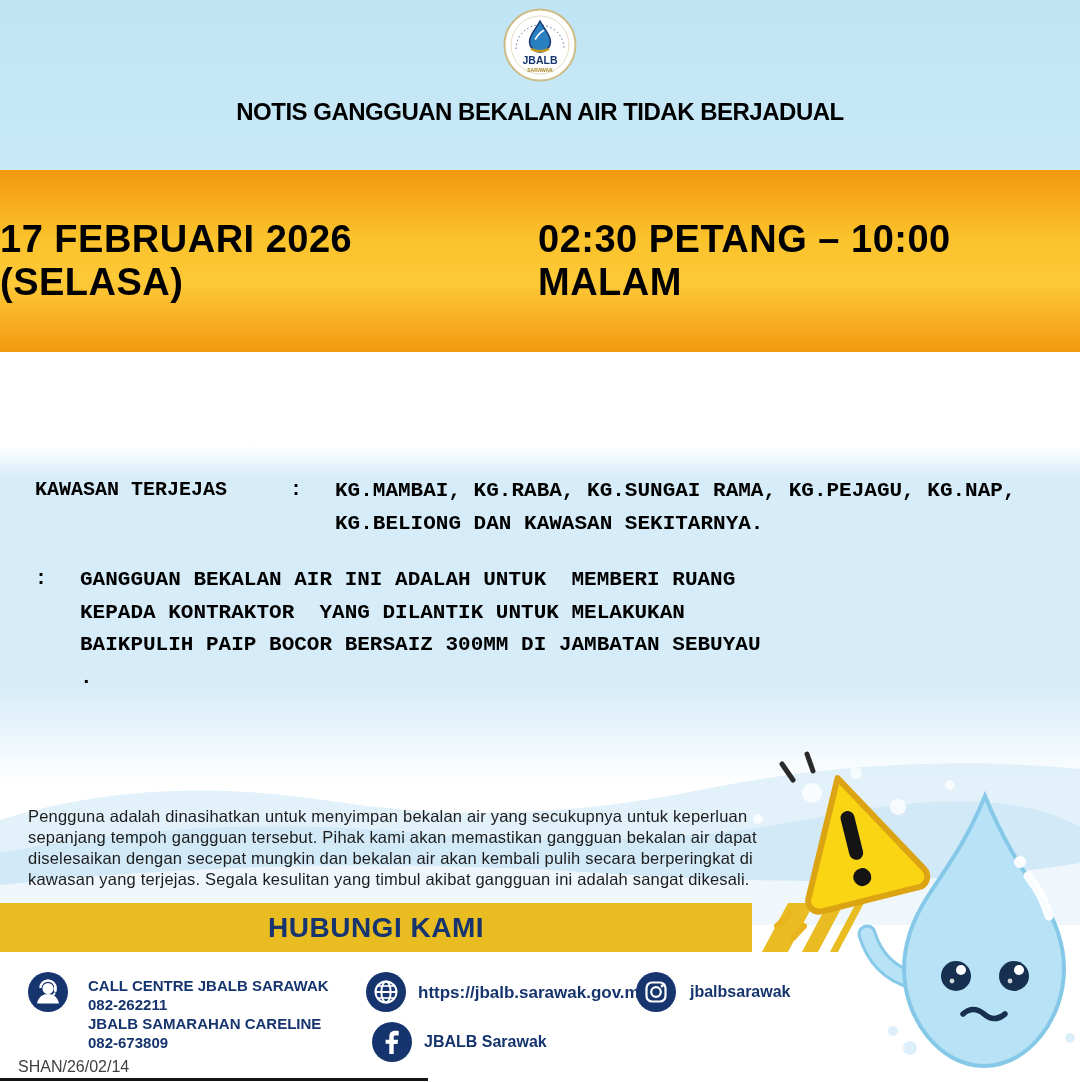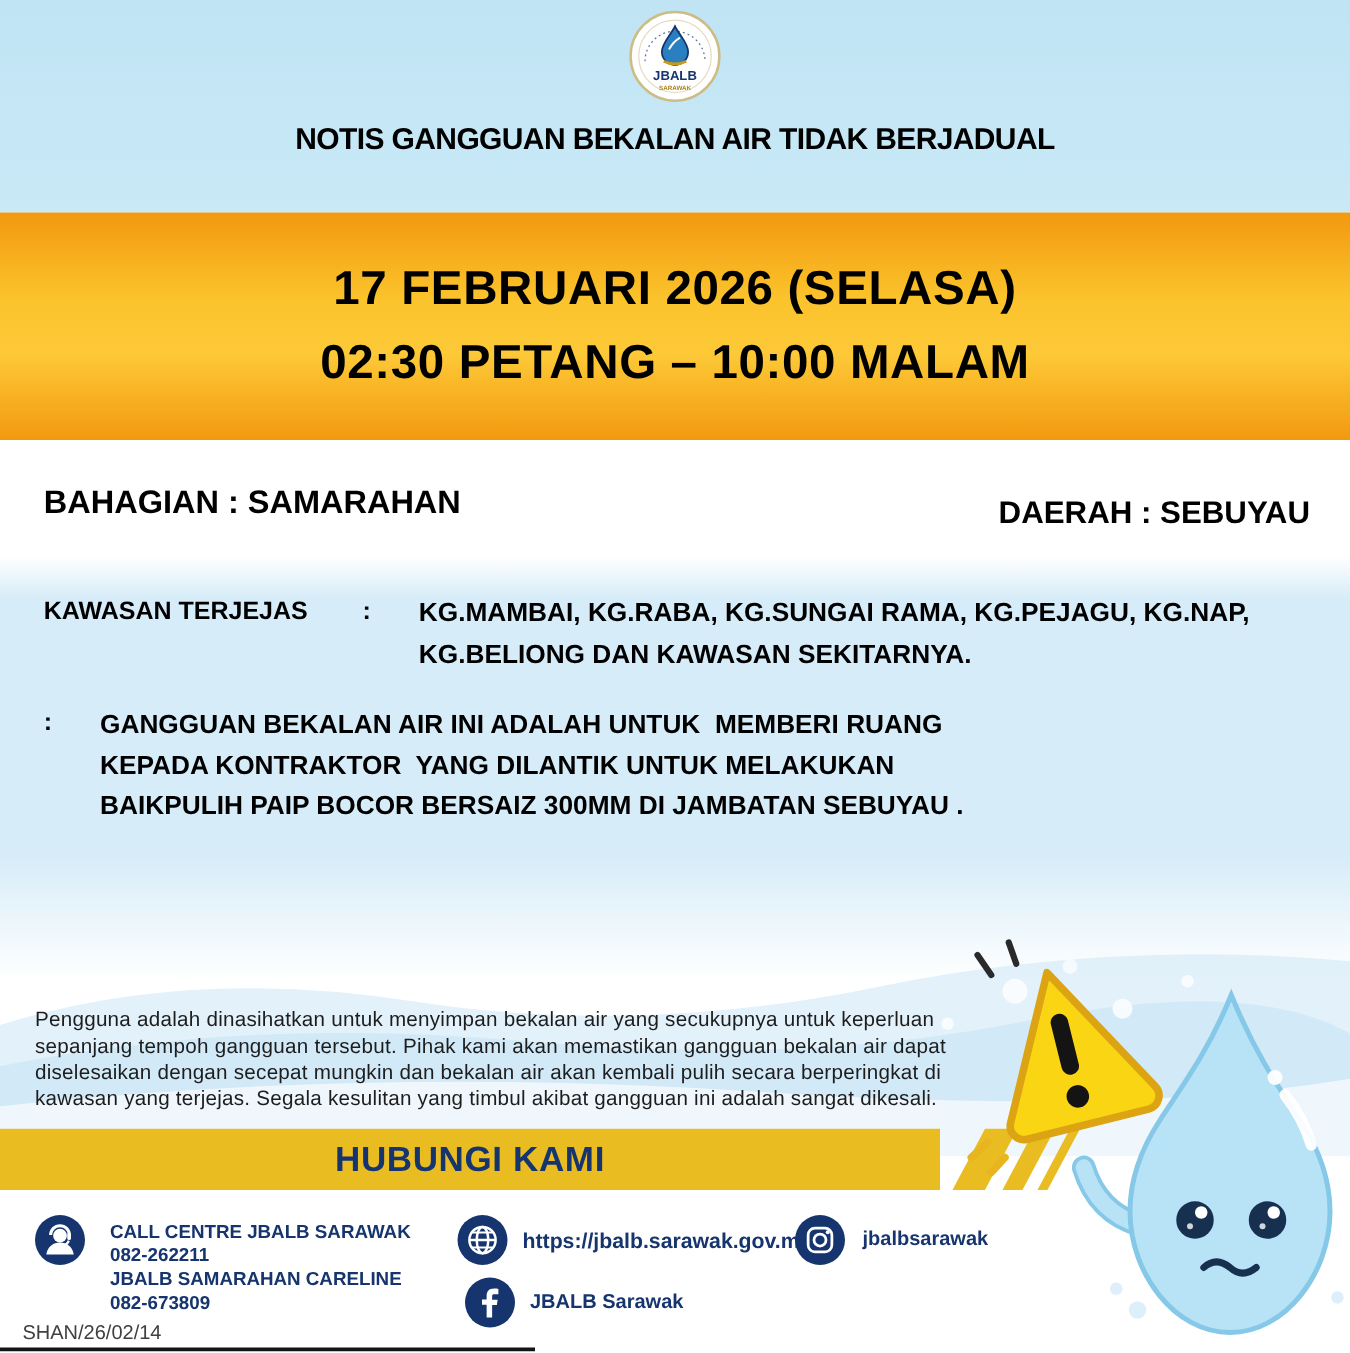--- a/index.html
+++ b/index.html
@@ -12,33 +12,33 @@
   .top { position:absolute; top:0; left:0; width:1080px; height:170px;
          background:linear-gradient(180deg,#c0e4f4 0%,#c9e9f7 100%); z-index:2; }
   .logo { position:absolute; top:8px; left:503px; width:74px; height:74px; }
   .title { position:absolute; top:98px; left:0; width:1080px; text-align:center;
            font-size:24px; font-weight:800; letter-spacing:-0.5px; color:#000;
            white-space:nowrap; }
 
   
   .banner { position:absolute; top:170px; left:0; width:1080px; height:182px;
             background:linear-gradient(180deg,#f2990f 0%,#fbc32c 38%,#fdc937 62%,#f2990f 100%);
-            display:flex; flex-direction:column; align-items:center; justify-content:center;
+            display:flex; flex-direction:row; align-items:center; justify-content:center;
             gap:16px; z-index:2; }
   .banner .bline { font-size:38px; font-weight:800; color:#000; letter-spacing:0.5px; }
 
   
   .region { position:absolute; top:352px; left:0; width:1080px; height:93px; background:#ffffff; z-index:2; }
   .bahagian { position:absolute; left:35px; top:34px; font-size:26px; font-weight:800; color:#000; }
   .daerah   { position:absolute; right:32px; top:44px; font-size:25px; font-weight:800; color:#000; }
 
   
   .info { position:absolute; top:445px; left:0; width:1080px; height:340px;
           background:linear-gradient(180deg,rgba(214,236,248,0) 0%,#d6ecf8 10%,#d6ecf8 70%,rgba(214,236,248,0) 100%);
-          padding:30px 35px 0 35px; z-index:2; }
+          padding:30px 35px 0 35px; z-index:2;font-family:Liberation Mono, monospace; }
   .irow { display:flex; margin-bottom:24px; }
   .ilabel { flex:none; width:255px; font-size:20px; font-weight:800; color:#000; padding-top:3px; }
   .icolon { flex:none; width:45px;  font-size:20px; font-weight:800; color:#000; padding-top:3px; }
   .ivalue { max-width:705px; font-size:21px; font-weight:800; color:#000; line-height:1.55;
             white-space:pre-wrap; }
 
   
   .splash { position:absolute; top:735px; left:0; width:1080px; height:190px; z-index:1; }
 
   
@@ -94,24 +94,20 @@
       </svg>
     </div>
     <h1 class="title">NOTIS GANGGUAN BEKALAN AIR TIDAK BERJADUAL</h1>
   </header>
 
   <section class="banner">
     <div class="bline">17 FEBRUARI 2026 (SELASA)</div>
     <div class="bline">02:30 PETANG – 10:00 MALAM</div>
   </section>
 
-  <section class="region">
-    <div class="bahagian">BAHAGIAN : SAMARAHAN</div>
-    <div class="daerah">DAERAH : SEBUYAU</div>
-  </section>
 
   <section class="info">
     <div class="irow">
       <div class="ilabel">KAWASAN TERJEJAS</div>
       <div class="icolon">:</div>
       <div class="ivalue">KG.MAMBAI, KG.RABA, KG.SUNGAI RAMA, KG.PEJAGU, KG.NAP, KG.BELIONG DAN KAWASAN SEKITARNYA.</div>
     </div>
     <div class="irow">
       <div class="icolon">:</div>
       <div class="ivalue">GANGGUAN BEKALAN AIR INI ADALAH UNTUK  MEMBERI RUANG KEPADA KONTRAKTOR  YANG DILANTIK UNTUK MELAKUKAN BAIKPULIH PAIP BOCOR BERSAIZ 300MM DI JAMBATAN SEBUYAU .</div>

